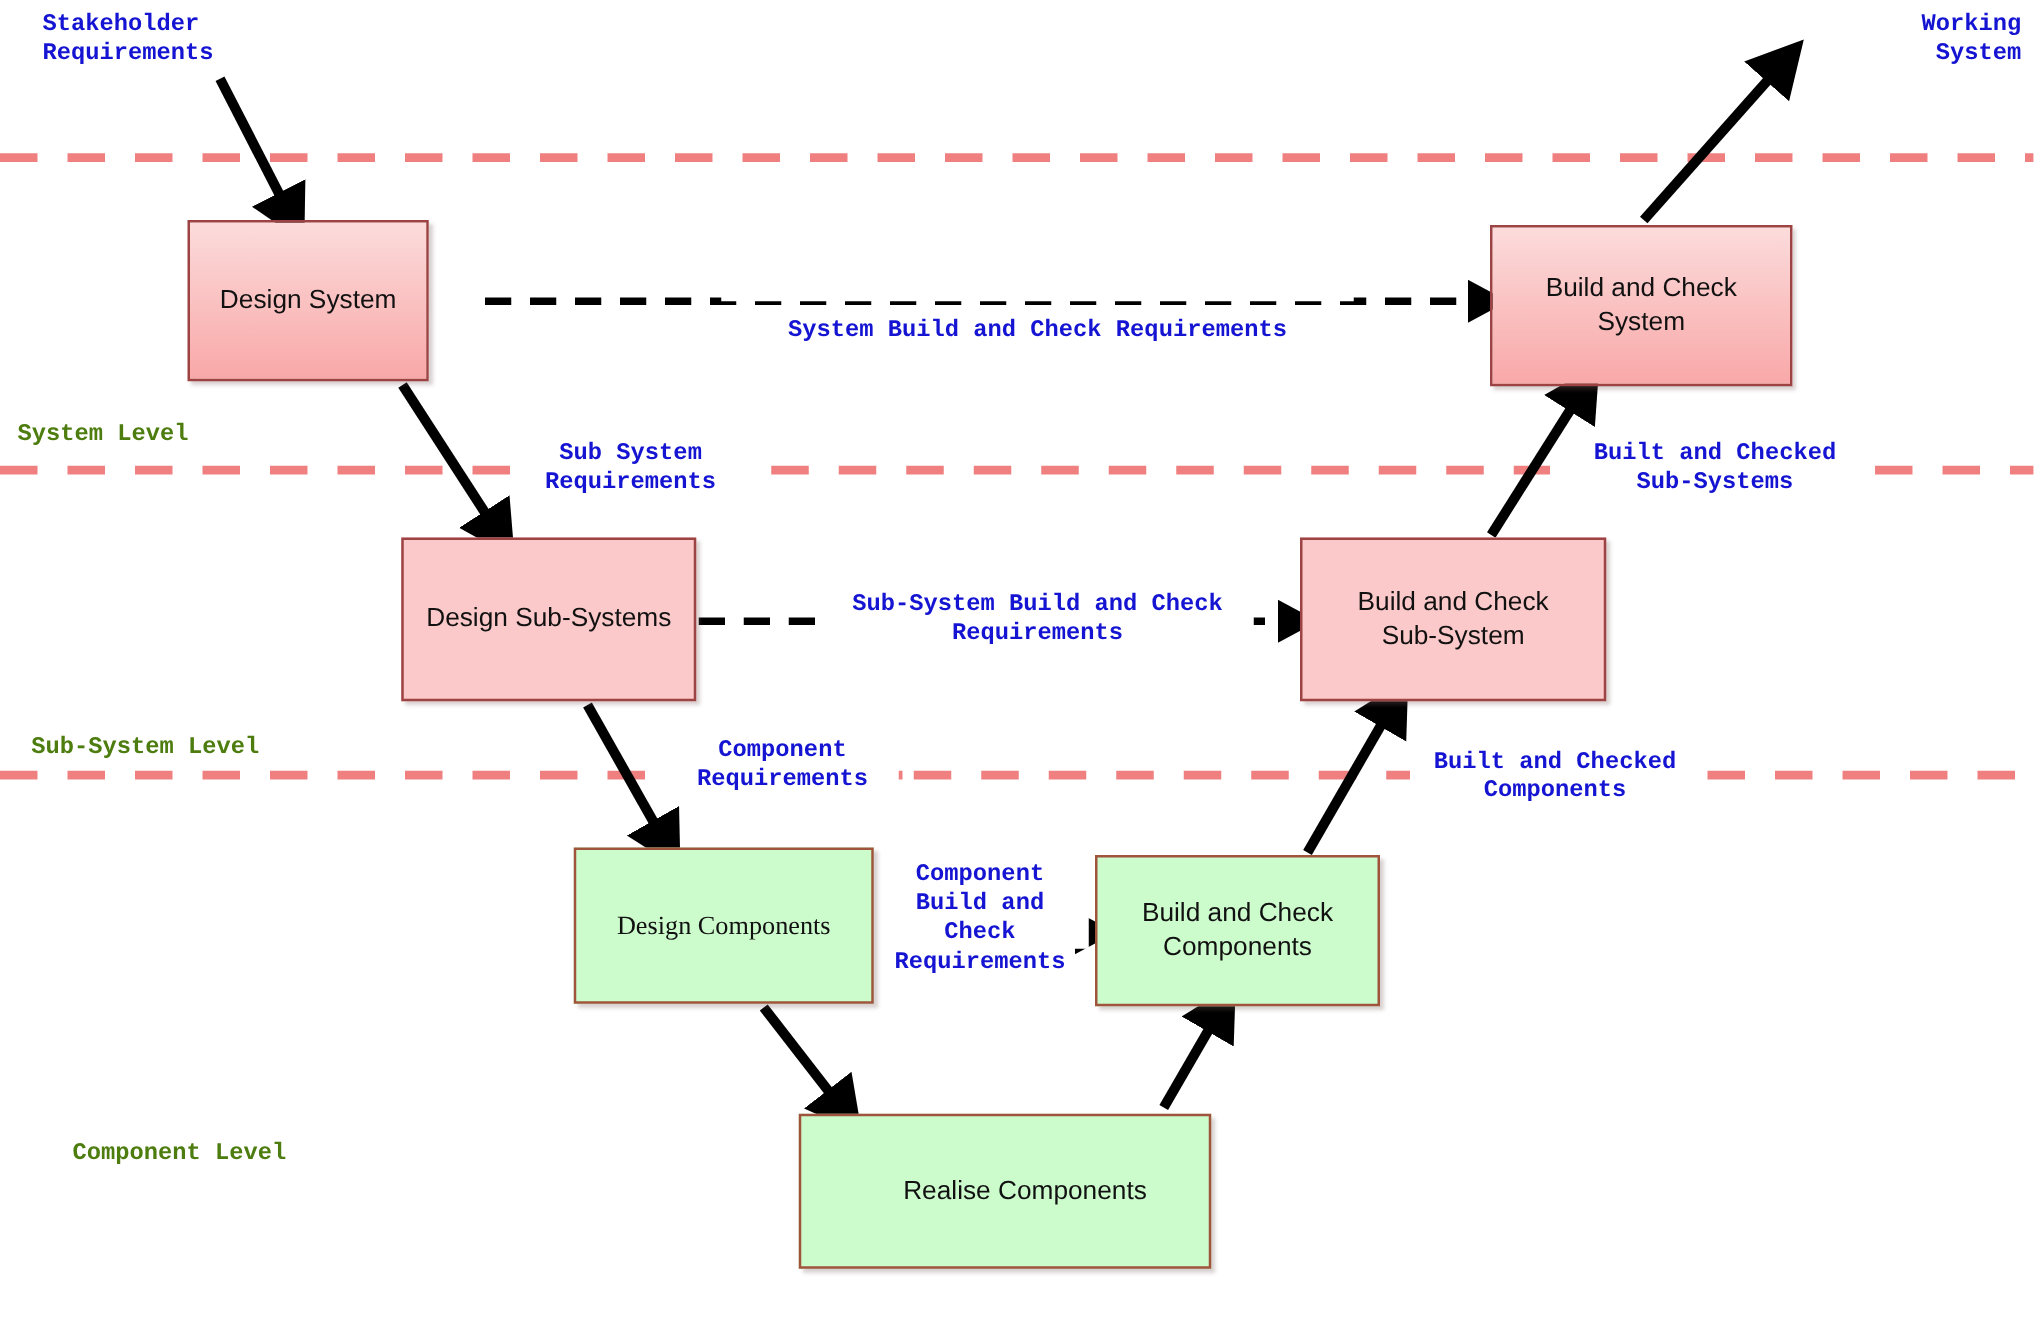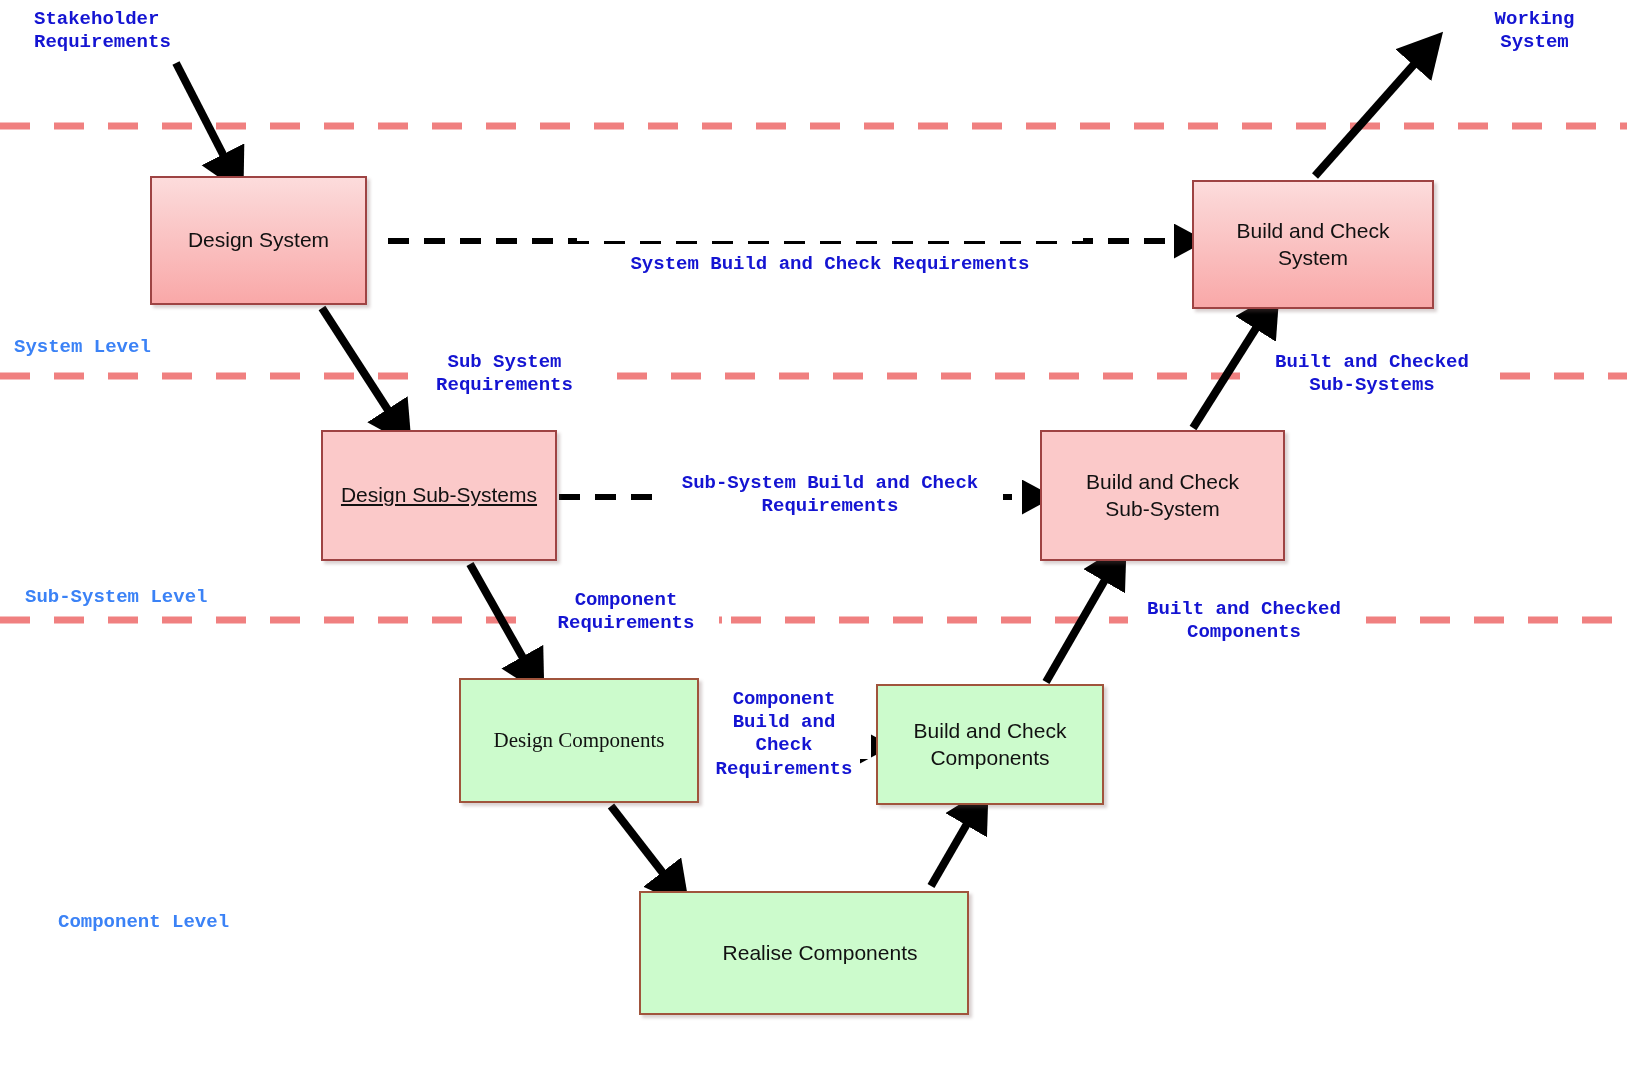--- a/index.html
+++ b/index.html
@@ -49,24 +49,24 @@
   }
 
   
   .lbl {
     position: absolute;
     font-weight: bold;
     line-height: 1.22;
     white-space: pre-line;
   }
   .lbl-blue { color: #1414D2; font-size: 19px; }
-  .lbl-red  { color: #3b82f6; font-size: 19px; }
+  .lbl-red  { color: #4d7c0f; font-size: 19px; }
   .lbl.center { text-align: center; }
   .lbl.left   { text-align: left; }
-  .lbl.right  { text-align: center; }
+  .lbl.right  { text-align: right; }
   .chip {
     position: absolute;
     background: #ffffff;
     z-index: 3;
   }
   .lbl { z-index: 7; font-family: Liberation Mono, monospace; }
 </style>
 </head>
 <body>
 
@@ -99,28 +99,28 @@
         <line x1="1046" y1="682" x2="1113" y2="566" stroke="#000000" stroke-width="8" marker-end="url(#ah)"></line>
         <line x1="1193" y1="428" x2="1265" y2="314" stroke="#000000" stroke-width="8" marker-end="url(#ah)"></line>
         <line x1="1315" y1="176" x2="1425" y2="52" stroke="#000000" stroke-width="8" marker-end="url(#ah)"></line>
         <line x1="388" y1="241" x2="1186" y2="241" stroke="#000000" stroke-width="6" stroke-dasharray="21 15" marker-end="url(#ah-d)"></line>
         <line x1="559" y1="497" x2="1034" y2="497" stroke="#000000" stroke-width="6" stroke-dasharray="21 15" marker-end="url(#ah-d)"></line>
         <line x1="700" y1="746" x2="872" y2="746" stroke="#000000" stroke-width="6" stroke-dasharray="21 15" marker-end="url(#ah-d)"></line>
       </g>
   </svg>
 
   <div id="box-layer">
-      <div class="pbox grad-pink" style="left: 150px; top: 176px; width: 217px; height: 129px;">
+      <div class="pbox grad-pink" style="left: 150px; top: 176px; width: 193px; height: 129px;">
         <span style="white-space: pre-line;">Design System</span>
       </div>
       <div class="pbox grad-pink" style="left: 1192px; top: 180px; width: 242px; height: 129px;">
         <span style="white-space: pre-line;">Build and Check
 System</span>
       </div>
-      <div class="pbox flat-pink" style="left: 321px; top: 430px; width: 236px; height: 131px; text-decoration: underline;">
+      <div class="pbox flat-pink" style="left: 321px; top: 430px; width: 236px; height: 131px;">
         <span style="white-space: pre-line;">Design Sub-Systems</span>
       </div>
       <div class="pbox flat-pink" style="left: 1040px; top: 430px; width: 245px; height: 131px;">
         <span style="white-space: pre-line;">Build and Check
 Sub-System</span>
       </div>
       <div class="pbox flat-green" style="left: 459px; top: 678px; width: 240px; height: 125px;">
         <span style="white-space: pre-line; font-family: Liberation Serif, serif;">Design Components</span>
       </div>
       <div class="pbox flat-green" style="left: 876px; top: 684px; width: 228px; height: 121px;">

